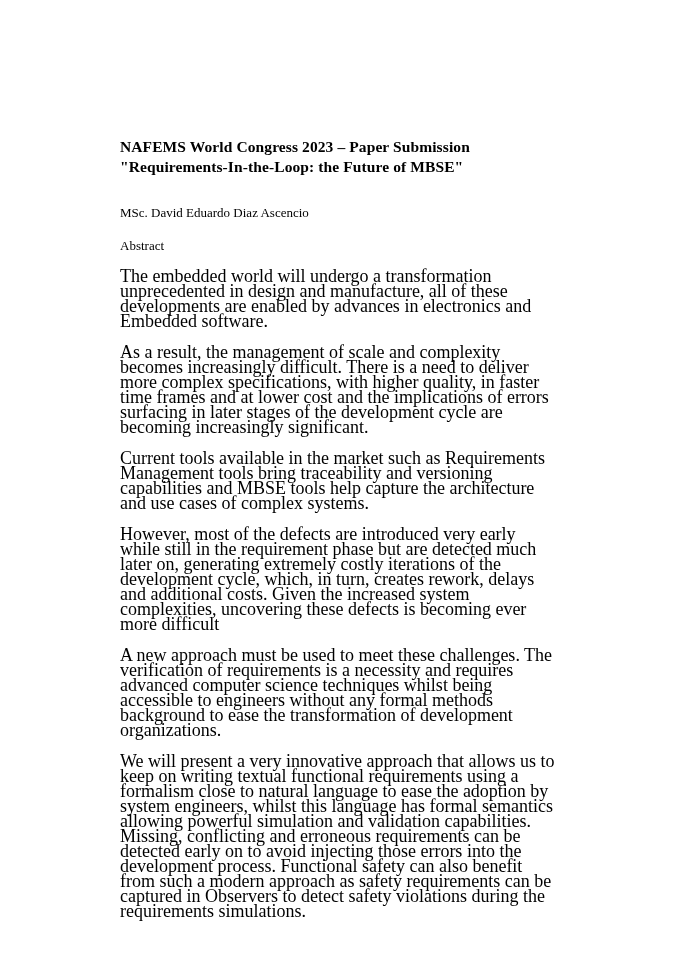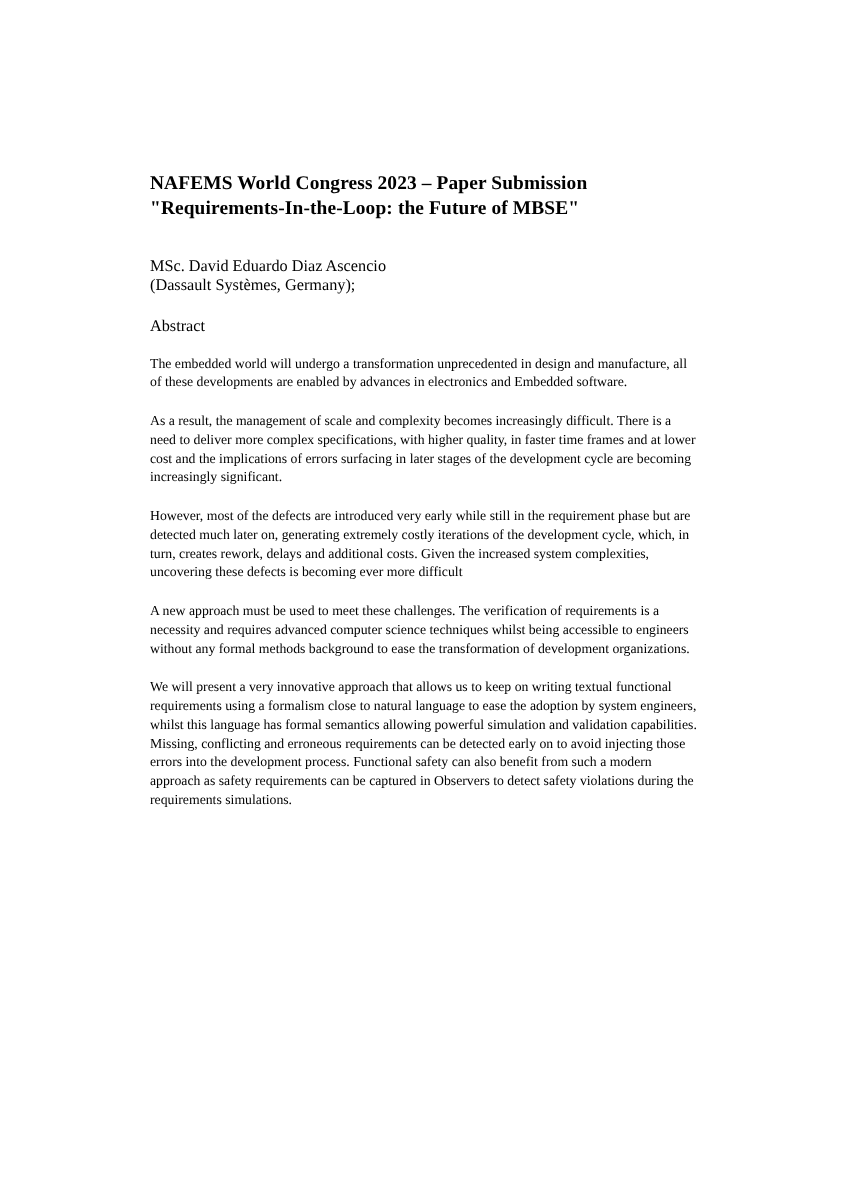--- a/index.html
+++ b/index.html
@@ -40,43 +40,43 @@
   .author-block.last {
     margin-bottom: 0;
   }
   .section-heading {
     font-size: 13px;
     font-weight: normal;
     line-height: 15px;
     margin: 0 0 14px 0;
   }
   .para {
-    font-size: 11px;
+    font-size: 18px;
     line-height: 15px;
     margin: 16px 0 15px 0;
   }
 </style>
 </head>
 <body>
 
 <div class="page">
 
   <h1 class="doc-title">
     <span>NAFEMS World Congress 2023 – Paper Submission</span><br>
     <span>"Requirements-In-the-Loop: the Future of MBSE"</span>
   </h1>
 
   <div class="authors">
     <div class="author-block">
       <div>MSc. David Eduardo Diaz Ascencio</div>
-      <div>(Dassault Systèmes, Germany);</div>
     </div>
   </div>
 
   <div class="section-heading">Abstract</div>
 
   <p class="para">The embedded world will undergo a transformation unprecedented in design and manufacture, all of these developments are enabled by advances in electronics and Embedded software.</p>
   <p class="para">As a result, the management of scale and complexity becomes increasingly difficult. There is a need to deliver more complex specifications, with higher quality, in faster time frames and at lower cost and the implications of errors surfacing in later stages of the development cycle are becoming increasingly significant.</p>
+  <p class="para">Current tools available in the market such as Requirements Management tools bring traceability and versioning capabilities and MBSE tools help capture the architecture and use cases of complex systems.</p>
   <p class="para">However, most of the defects are introduced very early while still in the requirement phase but are detected much later on, generating extremely costly iterations of the development cycle, which, in turn, creates rework, delays and additional costs. Given the increased system complexities, uncovering these defects is becoming ever more difficult</p>
   <p class="para">A new approach must be used to meet these challenges. The verification of requirements is a necessity and requires advanced computer science techniques whilst being accessible to engineers without any formal methods background to ease the transformation of development organizations.</p>
   <p class="para">We will present a very innovative approach that allows us to keep on writing textual functional requirements using a formalism close to natural language to ease the adoption by system engineers, whilst this language has formal semantics allowing powerful simulation and validation capabilities. Missing, conflicting and erroneous requirements can be detected early on to avoid injecting those errors into the development process. Functional safety can also benefit from such a modern approach as safety requirements can be captured in Observers to detect safety violations during the requirements simulations.</p>
 
 </div>
 
 </body></html>

